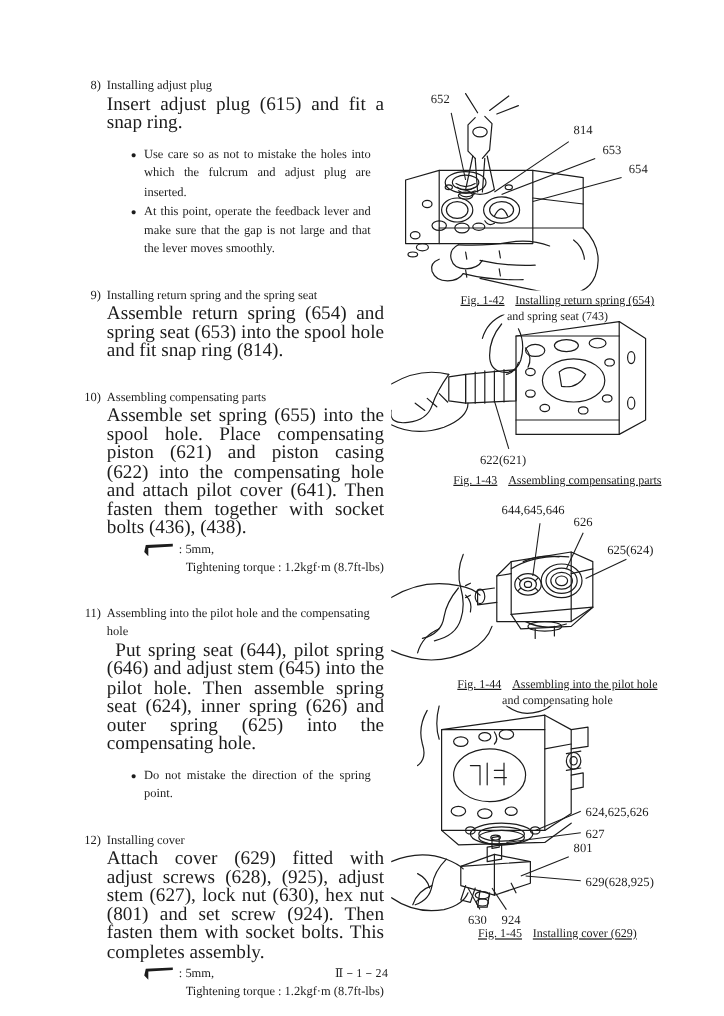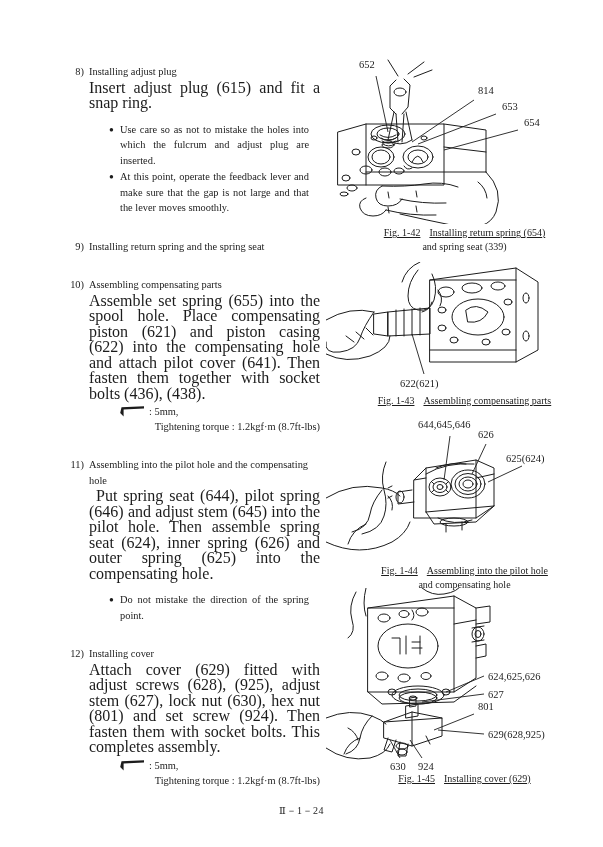--- a/index.html
+++ b/index.html
@@ -170,20 +170,21 @@
       </div>
     </div>
 
     <div class="gap-s"></div>
 
     <div class="step">
       <div class="step-head">
         <span class="step-num">9)</span>
         <span class="step-title">Installing return spring and the spring seat</span>
       </div>
+      <div class="step-body">Assemble return spring (654) and spring seat (653) into the spool hole and fit snap ring (814).</div>
     </div>
 
     <div class="gap-s"></div>
 
     <div class="step">
       <div class="step-head">
         <span class="step-num">10)</span>
         <span class="step-title">Assembling compensating parts</span>
       </div>
       <div class="step-body">Assemble set spring (655) into the spool hole. Place compensating piston (621) and piston casing (622) into the compensating hole and attach pilot cover (641). Then fasten them together with socket bolts (436), (438).</div>
@@ -226,21 +227,21 @@
         </svg>
         <span>: 5mm,</span>
       </div>
       <div class="torque-line">Tightening torque : 1.2kgf·m (8.7ft-lbs)</div>
     </div>
 
   </div>
 
   <div class="fig-col">
 
-    <div class="figure" style="top:52px;">
+    <div class="figure" style="top:70px;">
       <svg class="fig-art" width="277" height="172" viewBox="0 0 277 172">
         <g fill="none" stroke="#1c1c1c" stroke-width="1" stroke-linejoin="round" stroke-linecap="round">
 
           <path d="M12 80 L40 72 L118 72 L118 133 L12 133 Z"></path>
           <path d="M40 72 L40 133"></path>
           <path d="M40 120 L160 120"></path>
           <path d="M118 72 L160 78 L160 120"></path>
           <path d="M118 95 L160 100"></path>
 
           <ellipse cx="62" cy="82" rx="17" ry="9"></ellipse>
@@ -297,21 +298,21 @@
         <g font-size="10.5">
           <text x="33" y="16">652</text>
           <text x="152" y="42">814</text>
           <text x="176" y="58">653</text>
           <text x="198" y="74">654</text>
         </g>
       </svg>
       <div class="caption">
         <span class="cap-id">Fig. 1-42</span><span>Installing return spring (654)</span>
       </div>
-      <div class="caption-l2">and spring seat (339)</div>
+      <div class="caption-l2">and spring seat (743)</div>
     </div>
 
     <div class="figure" style="top:262px;">
       <svg class="fig-art" width="277" height="130" viewBox="0 0 277 130">
         <g fill="none" stroke="#1c1c1c" stroke-width="1" stroke-linejoin="round" stroke-linecap="round">
 
           <path d="M104 18 L190 6 L212 20 L212 88 L190 100 L104 100 Z"></path>
           <path d="M190 6 L190 100"></path>
           <path d="M104 18 L190 18"></path>
           <path d="M104 88 L190 88"></path>

